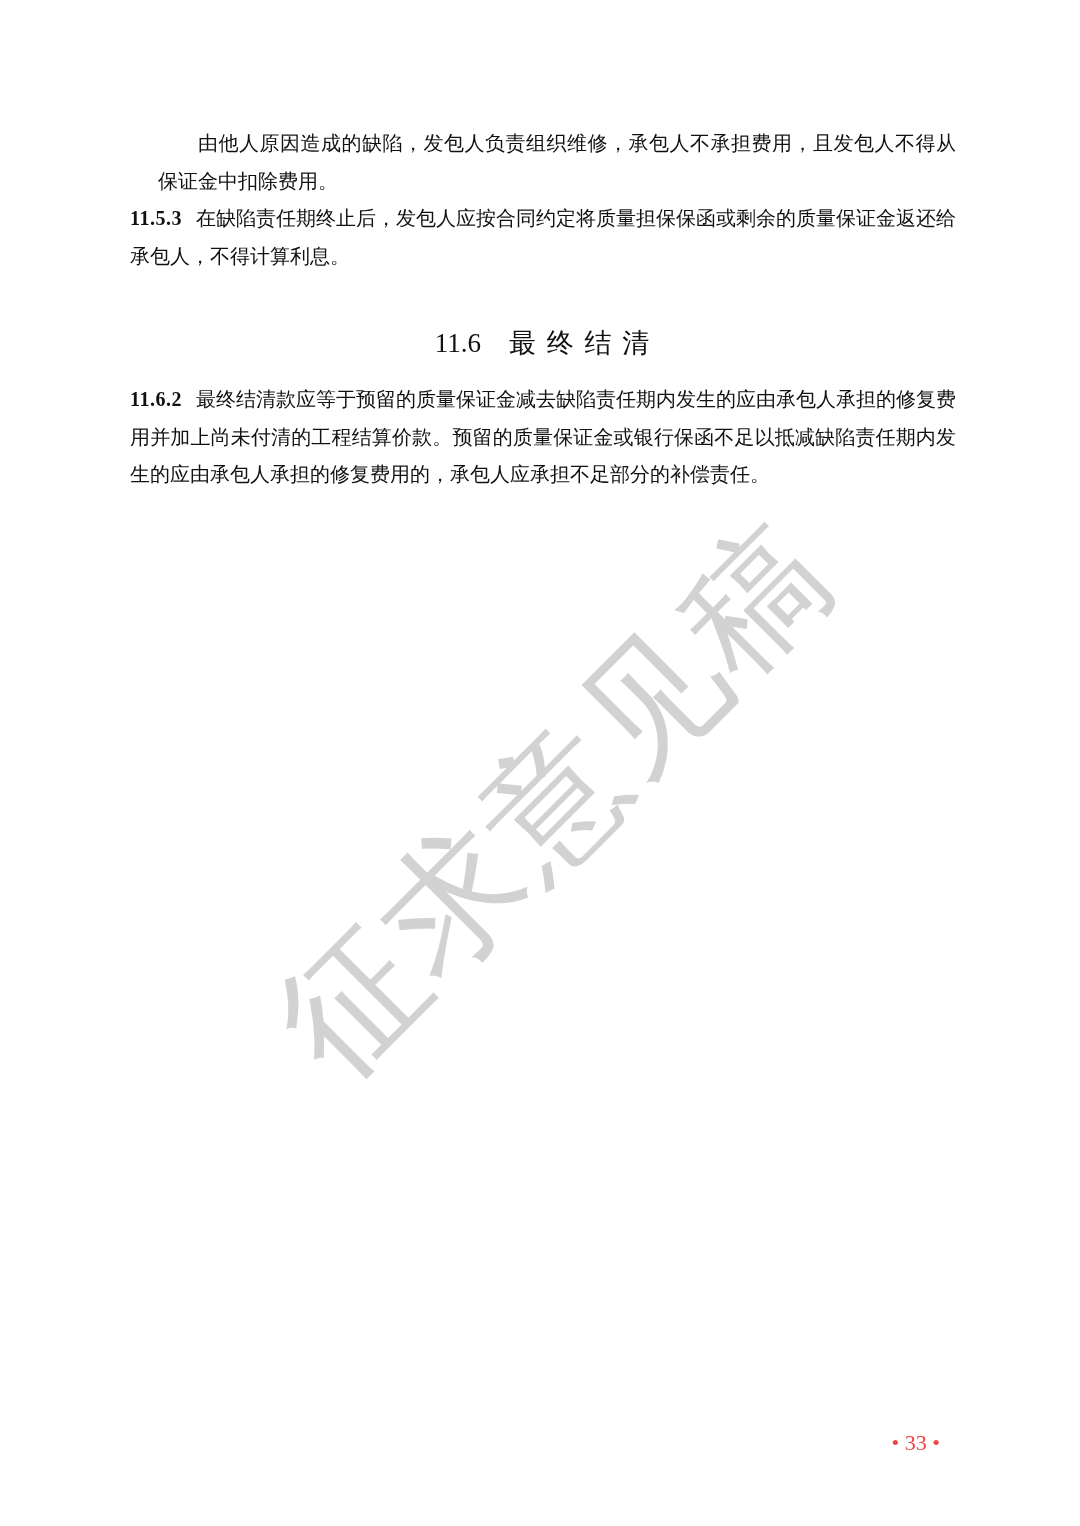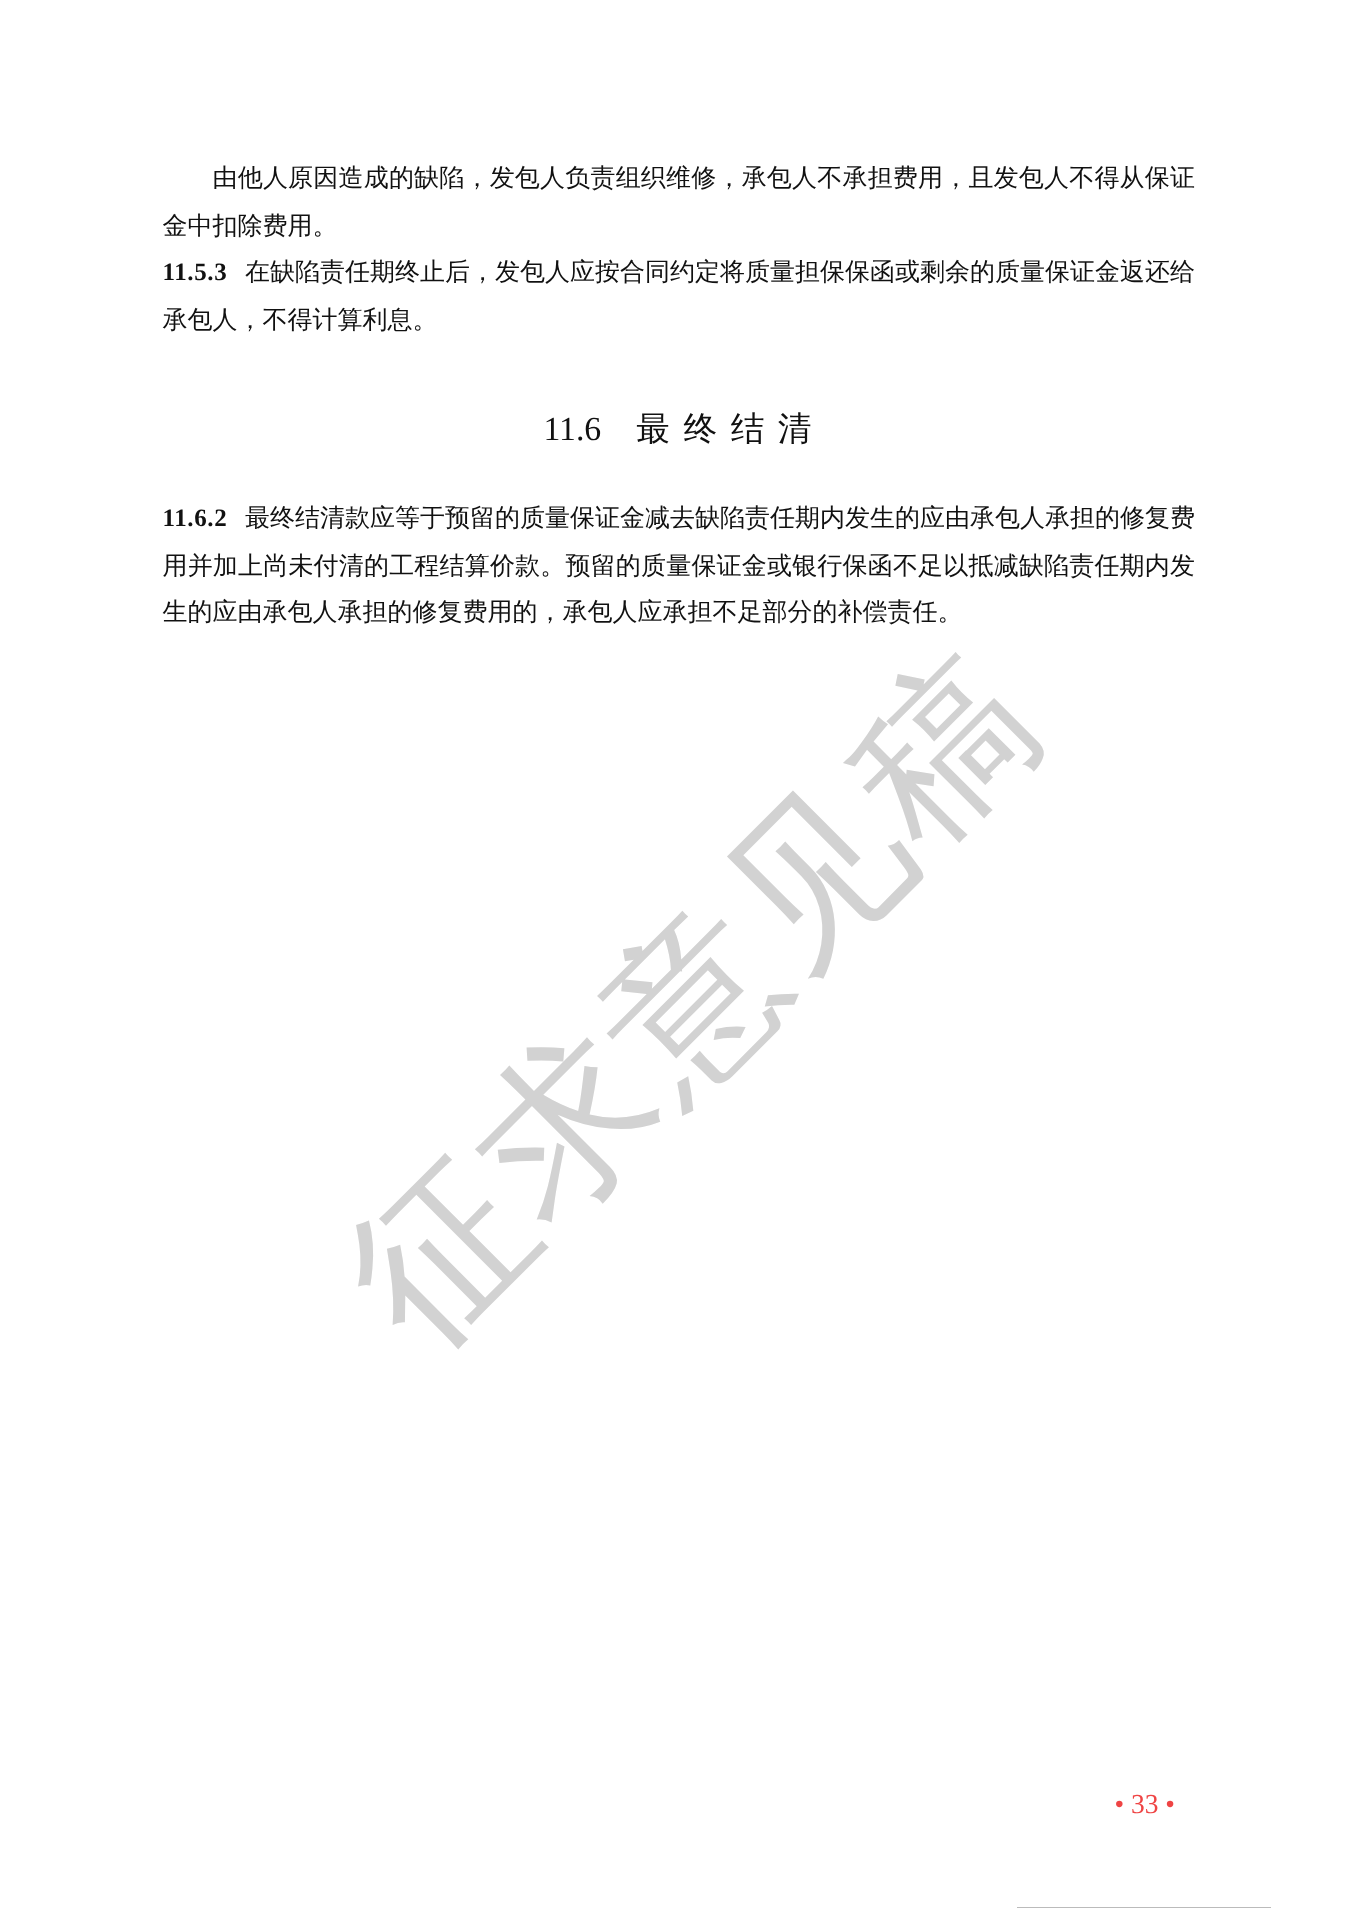--- a/index.html
+++ b/index.html
@@ -31,29 +31,29 @@
     top: 125px;
     width: 826px;
     z-index: 1;
   }
   .para {
     margin: 0;
     font-size: 20px;
     line-height: 37.5px;
     text-align: justify;
   }
-  .indent { text-indent: 2em; }
+  .indent { text-indent: 2em; margin-left: 28px; }
   .num {
     font-weight: bold;
     letter-spacing: 0.5px;
     margin-right: 14px;
     white-space: nowrap;
   }
   .heading {
-    margin: 48px 0 34px 0;
+    margin: 48px 0 18px 0;
     text-align: center;
     font-size: 27px;
     font-weight: normal;
     line-height: 40px;
   }
   .h-num { margin-right: 28px; }
   .h-title { letter-spacing: 2px; }
   .page-number {
     position: absolute;
     top: 1430px;

